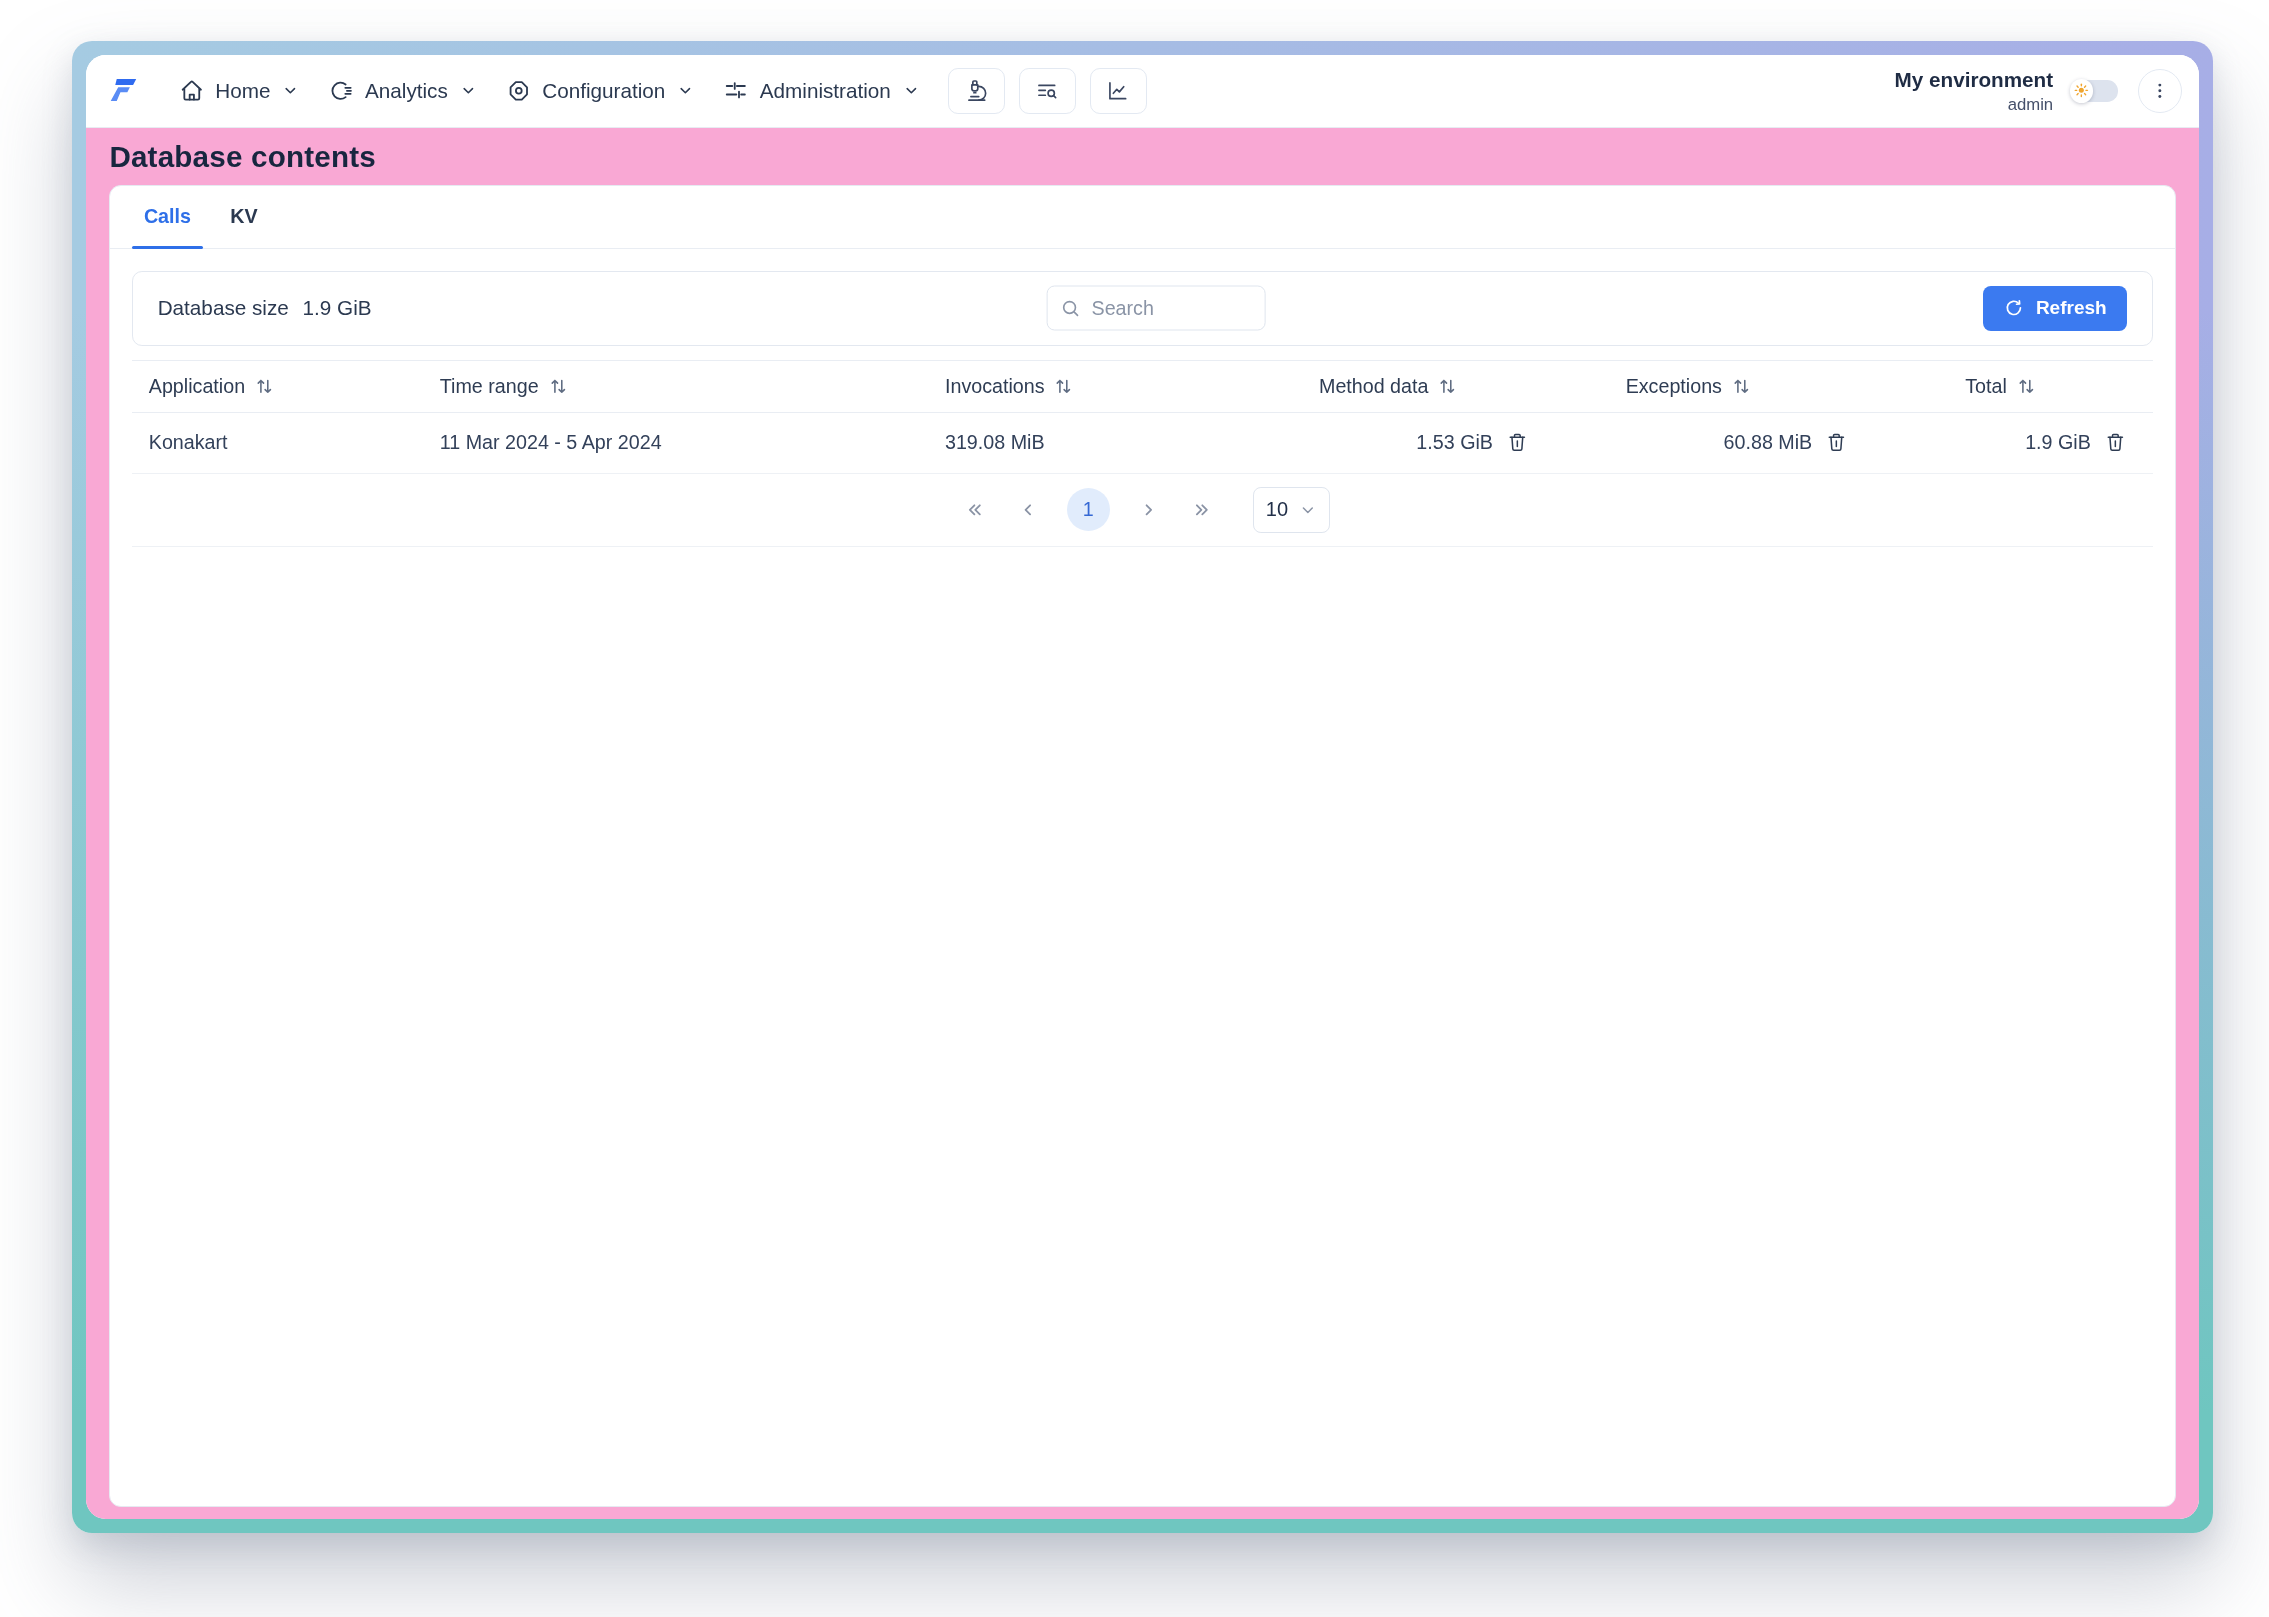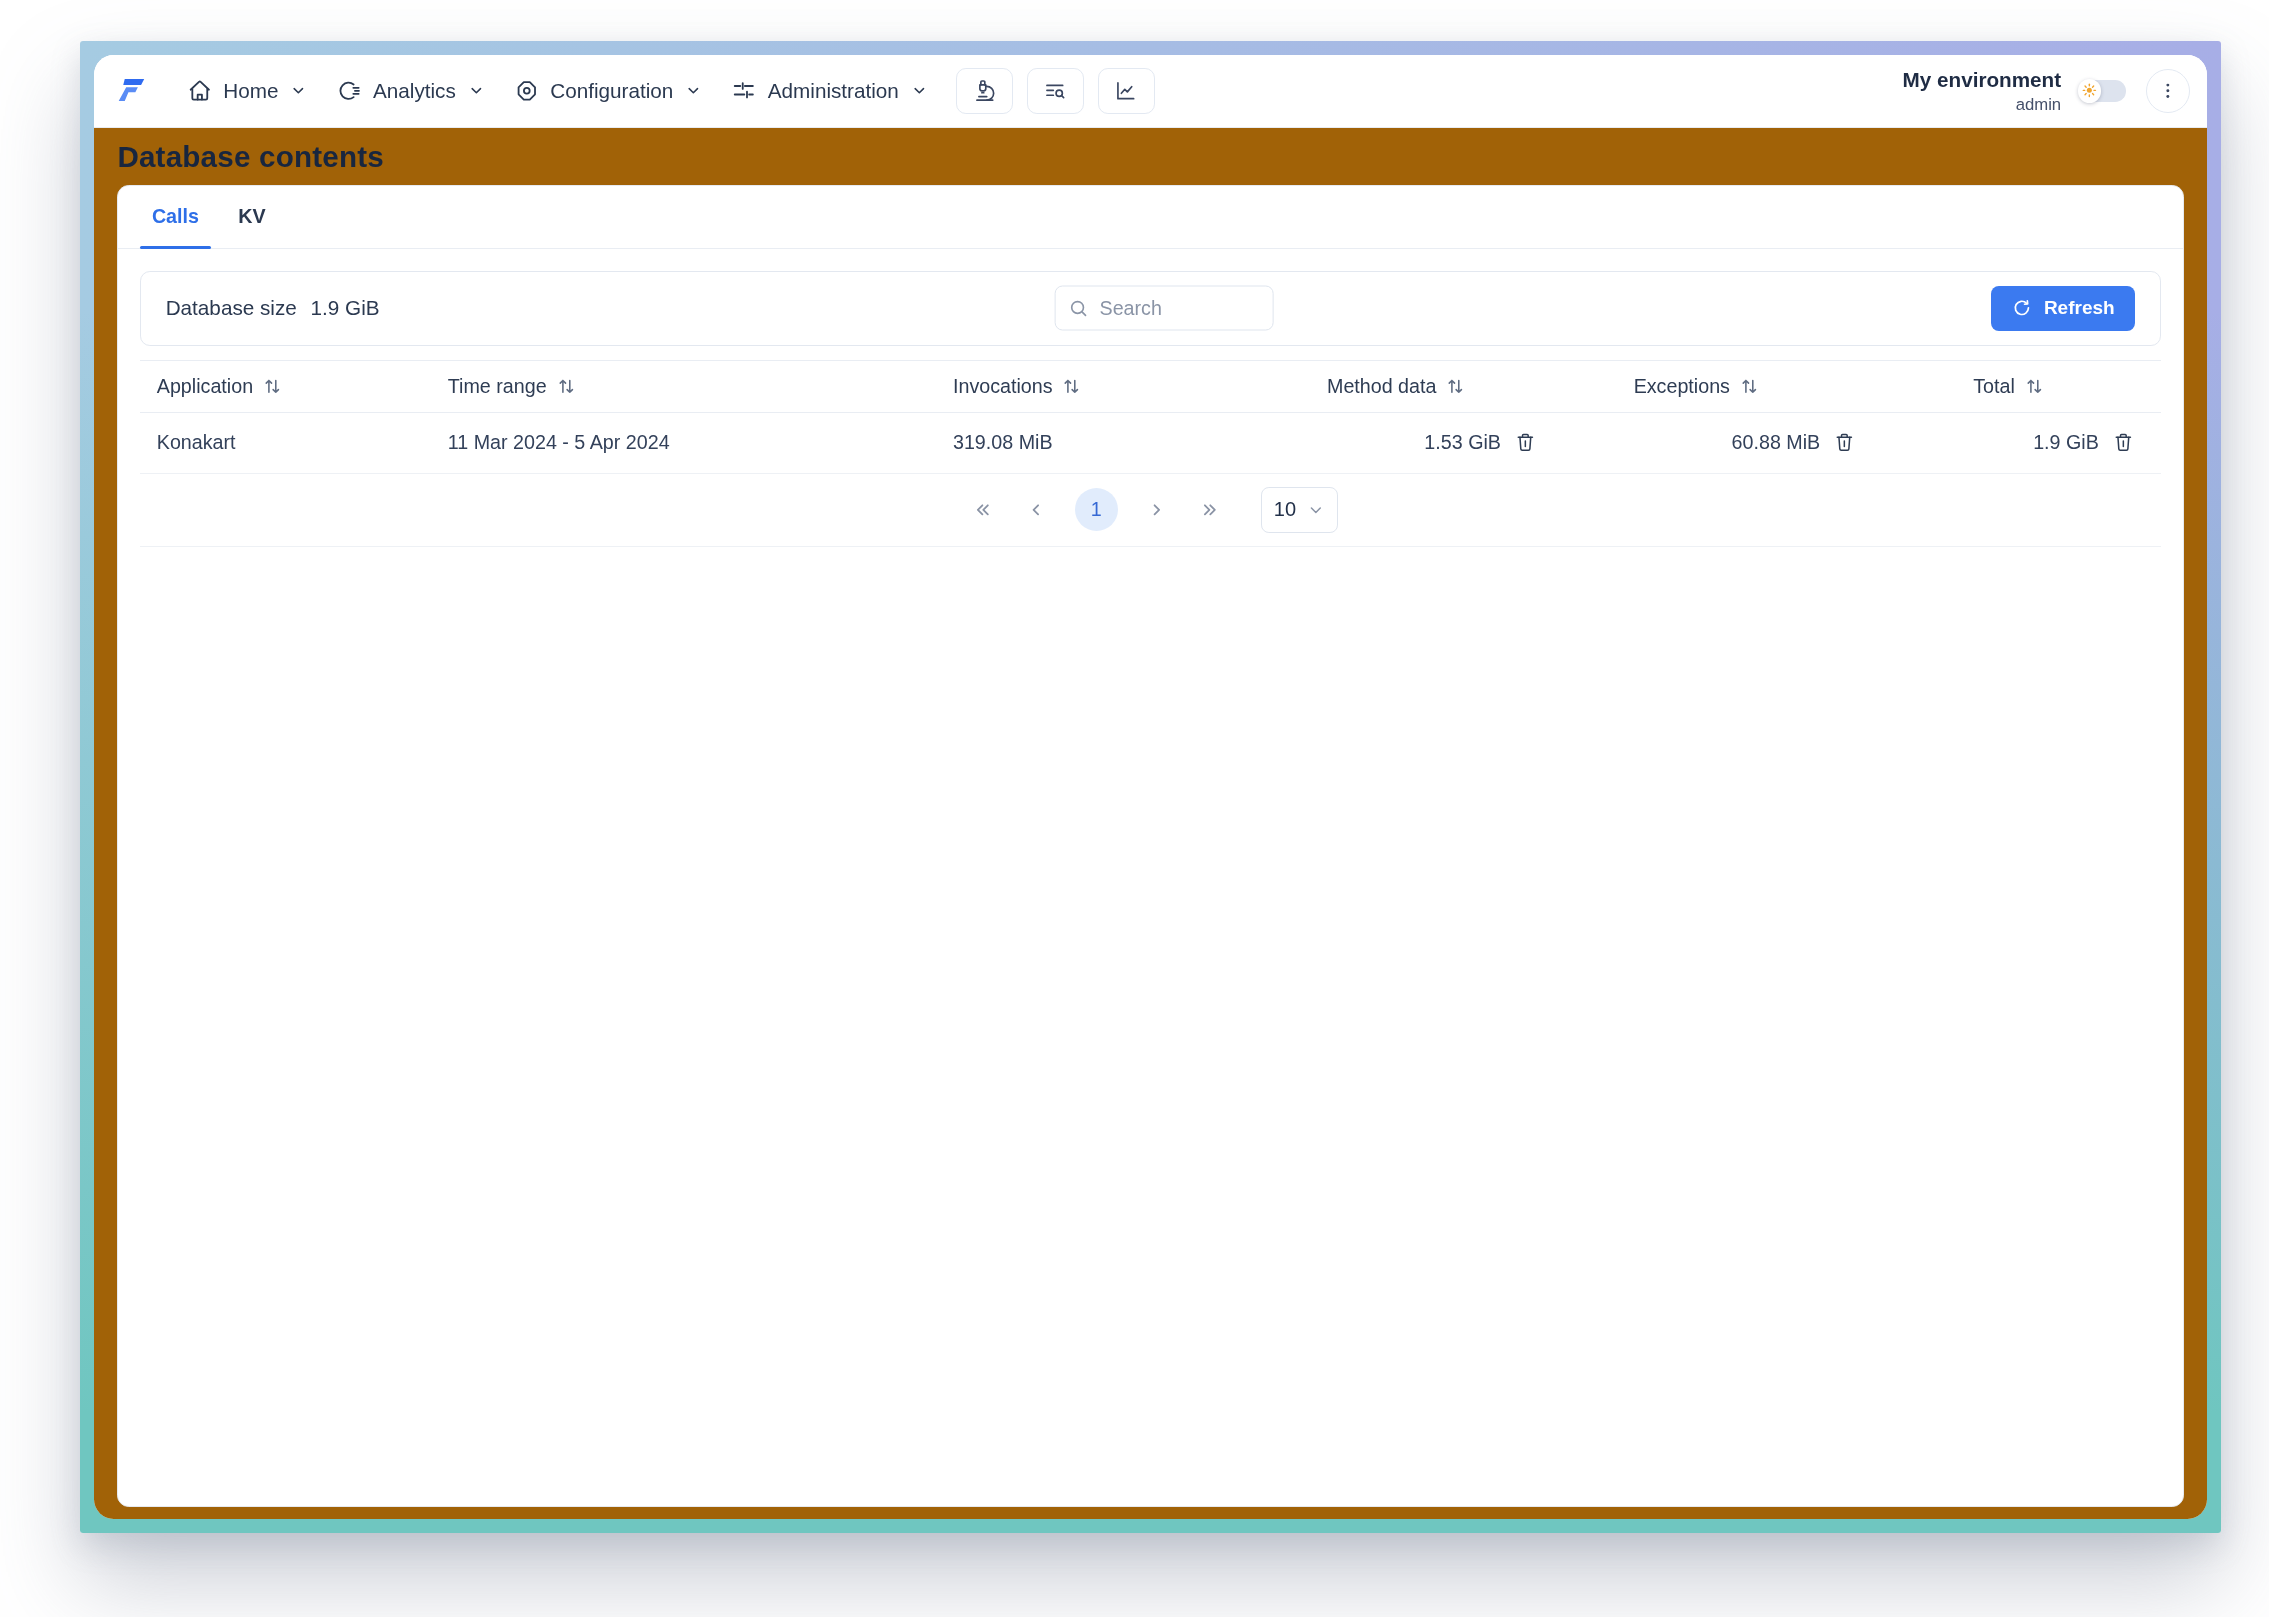--- a/index.html
+++ b/index.html
@@ -1,22 +1,22 @@
 <!DOCTYPE html>
 <html><head>
 <meta charset="utf-8">
 <style>
   * { margin:0; padding:0; box-sizing:border-box; }
   html,body { width:2270px; height:1617px; background:#ffffff; font-family:"Liberation Sans", sans-serif; }
   .stage { position:relative; width:2270px; height:1617px; overflow:hidden; }
 
   
   .window {
-    position:absolute; left:80px; top:41px; width:2141px; height:1492px;
-    border-radius:3px; padding:13.8px;
+    position:absolute; left:72px; top:41px; width:2141px; height:1492px;
+    border-radius:20px; padding:13.8px;
     background:
       linear-gradient(to bottom, rgba(111,198,192,0) 18%, #6fc6c0 92%),
       linear-gradient(to right, #a5cbe2 0%, #a7aee6 100%);
     box-shadow: 0 49px 89px rgba(120,130,150,.38), 0 11.8px 29.6px rgba(120,130,150,.22);
   }
   .win-inner { background:#fff; border-radius:19.7px; width:100%; height:100%; display:flex; flex-direction:column; overflow:hidden; }
 
   
   .navbar { height:73px; flex-shrink:0; background:#fff; border-bottom:1px solid #e8ecf2; display:flex; align-items:center; padding:0 17.7px 0 21.7px; }
   .logo { display:flex; align-items:center; margin-right:19.7px; }
@@ -27,21 +27,21 @@
   .toolbtn { width:57px; height:46px; border:1px solid #e3e9f2; border-radius:9.9px; background:#fff; display:flex; align-items:center; justify-content:center; color:#3a4660; cursor:pointer; }
   .nav-spacer { flex:1; }
   .env { display:flex; flex-direction:column; align-items:flex-end; margin-right:17.7px; line-height:1.15; }
   .env-name { font-size:20.7px; font-weight:700; color:#1f2c44; }
   .env-user { font-size:16.7px; color:#45506a; margin-top:3px; }
   .theme-toggle { position:relative; width:47px; height:21.7px; border-radius:10.8px; background:#dde3ee; margin-right:19.7px; cursor:pointer; flex-shrink:0; }
   .theme-knob { position:absolute; left:-1px; top:-1px; width:23.6px; height:23.6px; border-radius:50%; background:#fff; box-shadow:0 1px 3.9px rgba(30,40,70,.25); display:flex; align-items:center; justify-content:center; }
   .kebab-btn { width:44px; height:44px; border-radius:50%; border:1px solid #e3e9f2; background:#fff; display:flex; align-items:center; justify-content:center; color:#3a4660; cursor:pointer; }
 
   
-  .content { flex:1; background:#a16207; display:flex; flex-direction:column; padding:0 23.6px; overflow:hidden; }
+  .content { flex:1; background:#f9a8d4; display:flex; flex-direction:column; padding:0 23.6px; overflow:hidden; }
   .page-title { font-size:29.6px; line-height:31.5px; font-weight:700; color:#18263f; margin:12.8px 0 12.8px 0; letter-spacing:0.2px; }
 
   .card { background:#fff; border:1px solid #e6eaf1; border-radius:11.8px; flex:1; margin-bottom:11.8px; display:flex; flex-direction:column; overflow:hidden; }
 
   .tabs { display:flex; gap:15.8px; padding:0 21.7px; border-bottom:1px solid #e9edf3; height:63px; flex-shrink:0; }
   .tab { position:relative; display:flex; align-items:center; padding:0 11.8px; font-size:19.7px; font-weight:700; color:#2b3950; cursor:pointer; }
   .tab.active { color:#2e6fe8; }
   .tab.active::after { content:""; position:absolute; left:0; right:0; bottom:-1px; height:3px; border-radius:2px; background:#2e6fe8; }
 
   .card-body { flex:1; display:flex; flex-direction:column; padding:21.7px; overflow:hidden; }

